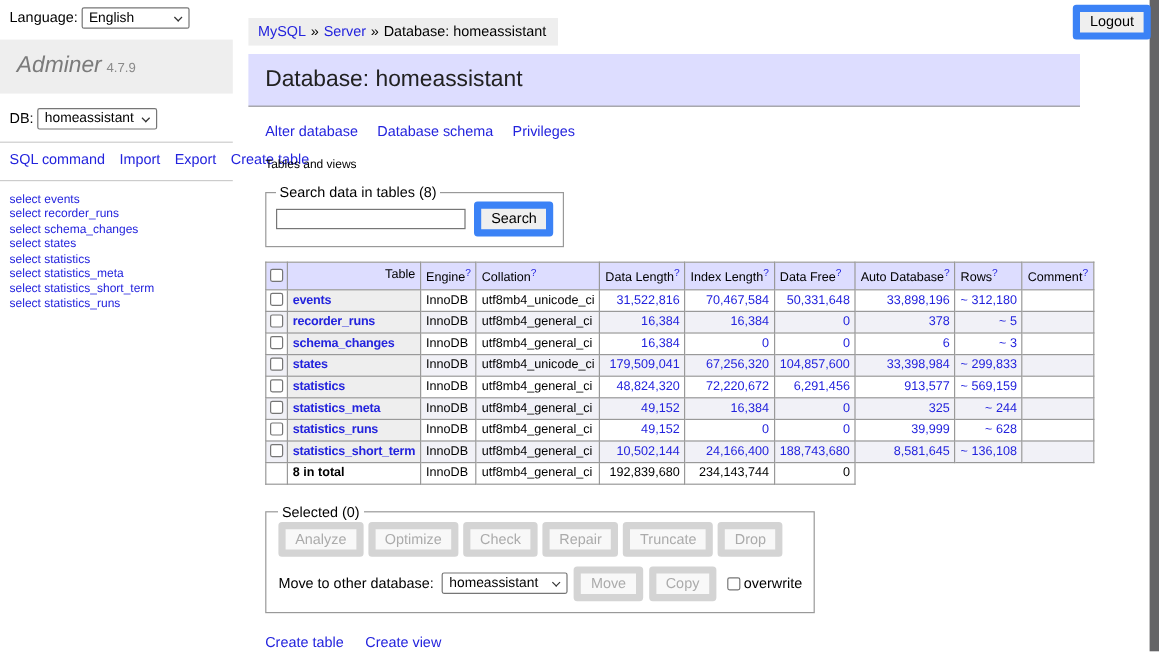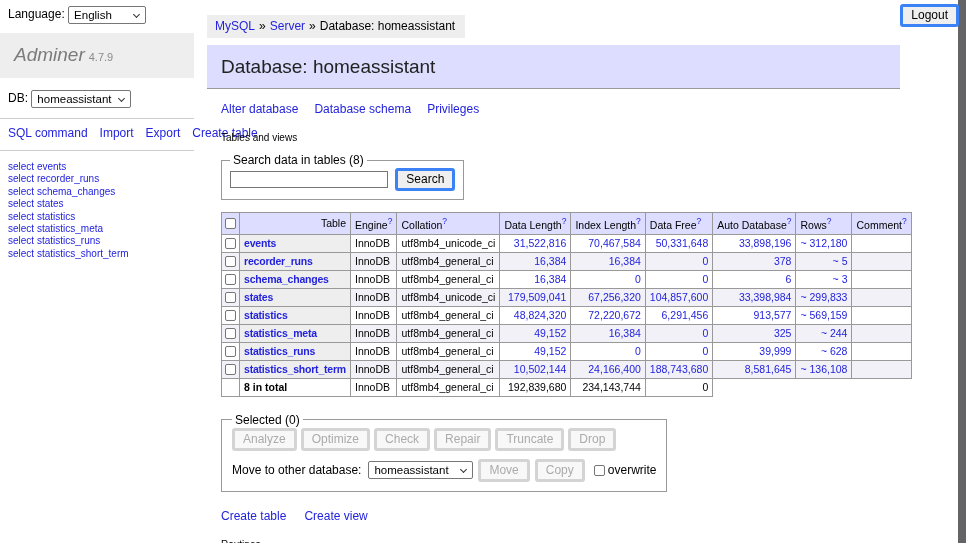--- a/index.html
+++ b/index.html
@@ -29,21 +29,21 @@
 
   
   .sel { display:inline-flex; align-items:center; justify-content:space-between;
          border:1px solid #767676; border-radius:2px; background:#fff;
          height:18px; padding:0 5px; vertical-align:middle; cursor:pointer; }
   .sel .sel-val { font-size:11.5px; white-space:nowrap; overflow:hidden; }
   .chev { width:5px; height:5px; border-right:1.5px solid #333; border-bottom:1.5px solid #333;
           transform:rotate(45deg); margin:-2px 1px 0 7px; flex:0 0 auto; }
 
   
-  .btn { display:inline-block; border:3px solid #3b82f6; background:#efefef; border-radius:3px;
+  .btn { display:inline-block; border:6px solid #3b82f6; background:#efefef; border-radius:3px;
          padding:1px 8px 2px; font-size:12px; color:#000; text-align:center; cursor:pointer; white-space:nowrap; }
   .btn.disabled { color:#ababab; border-color:#d4d4d4; background:#f8f8f8; cursor:default; }
   .cb { display:inline-block; width:11px; height:11px; border:1px solid #767676; border-radius:2px;
         background:#fff; vertical-align:middle; cursor:pointer; }
   .text-input { width:158px; height:17px; border:1px solid #767676; font-size:12px; padding:0 3px;
                 font-family:"Liberation Sans", sans-serif; }
 
   
   .main { position:absolute; left:207px; top:15px; right:8px; }
   .topbar { height:30px; }
@@ -94,21 +94,21 @@
   .footer-links a { margin-right:18px; }
 </style>
 </head>
 <body>
 
 <div class="scrollbar"></div>
 
 <div class="sidebar">
   <div class="lang-row">
     <span>Language:</span>
-    <span class="sel" style="width:78px">
+    <span class="sel" style="width:90px">
       <span class="sel-val">English</span>
       <span class="chev"></span>
     </span>
   </div>
   <h1 class="brand">
     <span>Adminer</span><span class="ver">4.7.9</span>
   </h1>
   <div class="db-row">
     <span>DB:</span>
     <span class="sel" style="width:100px">
@@ -119,22 +119,22 @@
   <hr class="side-hr">
   <p class="actions" id="sidebar-actions"><a class="link">SQL command</a><a class="link">Import</a><a class="link">Export</a><a class="link">Create table</a></p>
   <hr class="side-hr">
   <div class="tbl-links" id="sidebar-table-links">
       <a class="link">select events</a>
       <a class="link">select recorder_runs</a>
       <a class="link">select schema_changes</a>
       <a class="link">select states</a>
       <a class="link">select statistics</a>
       <a class="link">select statistics_meta</a>
+      <a class="link">select statistics_short_term</a>
       <a class="link">select statistics_runs</a>
-      <a class="link">select statistics_short_term</a>
     </div>
 </div>
 
 <div class="main">
   <div class="topbar">
     <span class="breadcrumb" id="breadcrumb"><a class="link">MySQL</a><span class="sep">»</span><a class="link">Server</a><span class="sep">»</span><span>Database: homeassistant</span></span>
   </div>
   <h2 class="page-band">Database: homeassistant</h2>
   <div class="content">
     <p class="top-links" id="nav-links"><a class="link">Alter database</a><a class="link">Database schema</a><a class="link">Privileges</a></p>

